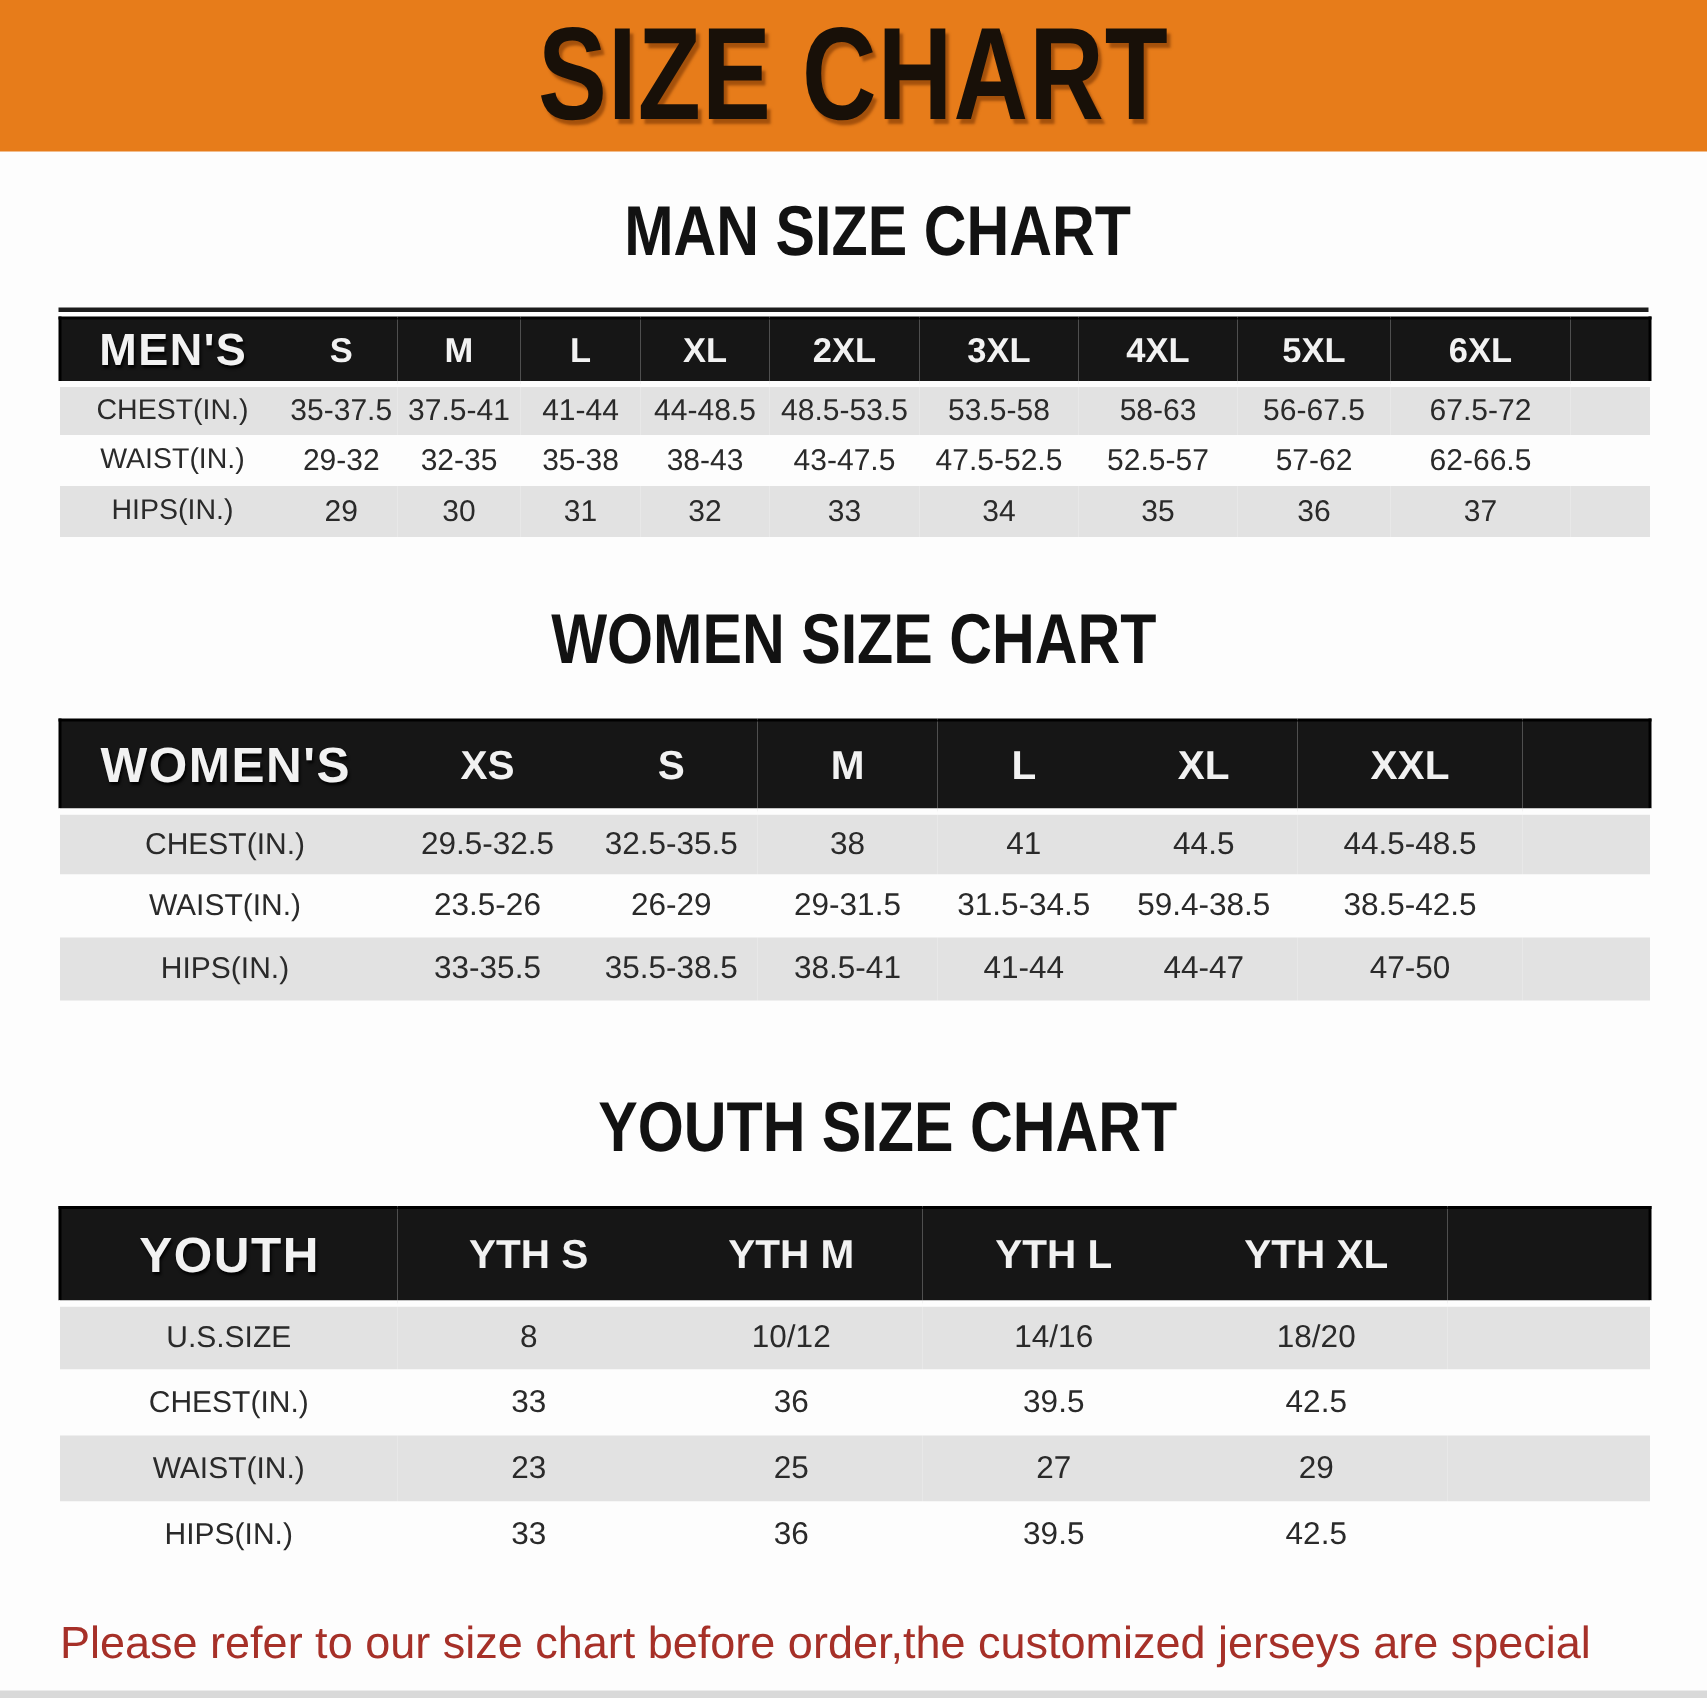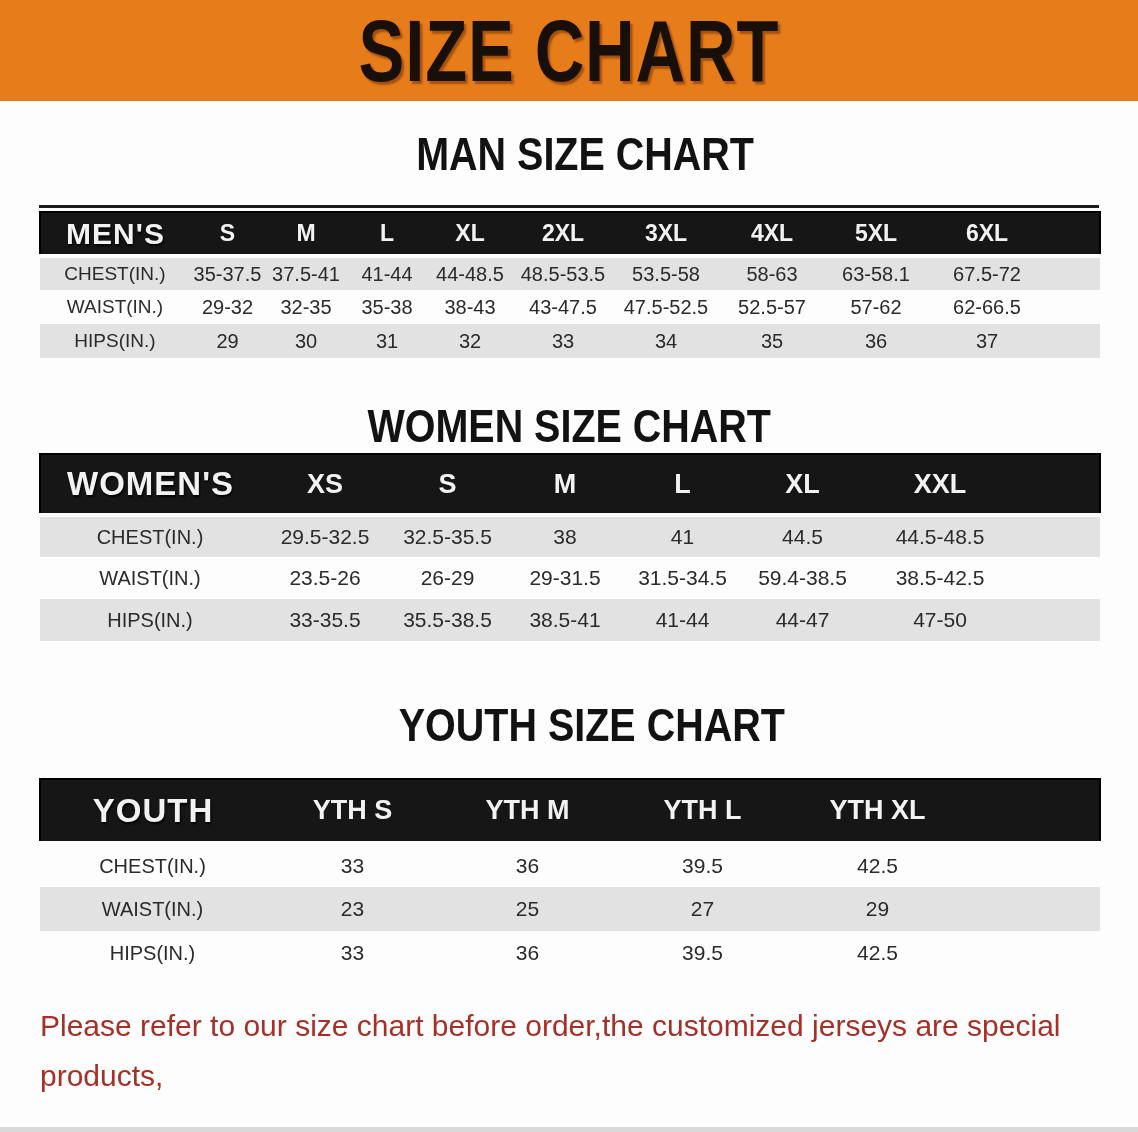--- a/index.html
+++ b/index.html
@@ -32,21 +32,21 @@
   .section-heading{
     display:inline-block;
     font-size:47px;font-weight:bold;color:#121212;
     transform:scaleX(0.84);
     letter-spacing:0;
     white-space:nowrap;
   }
   
   .table-wrap{width:1060px;margin-left:39px;}
   .man-table-wrap{margin-top:24px;}
-  .women-table-wrap{}
+  .women-table-wrap{margin-top:26px;}
   .youth-table-wrap{margin-top:26px;}
   .topline{height:3px;background:#1c1c1c;margin-bottom:3px;}
   table.size-table{
     width:1060px;border-collapse:collapse;table-layout:fixed;
   }
   table.size-table thead tr{
     background:#161616;
     border:2px solid #000;
     border-bottom:4px solid #fdfdfd;
   }
@@ -143,21 +143,21 @@
     <tbody>
       <tr class="row-gray">
         <td class="row-label">CHEST(IN.)</td>
         <td>35-37.5</td>
         <td>37.5-41</td>
         <td>41-44</td>
         <td>44-48.5</td>
         <td>48.5-53.5</td>
         <td>53.5-58</td>
         <td>58-63</td>
-        <td>63-58.1</td>
+        <td>56-67.5</td>
         <td>67.5-72</td>
         <td></td>
       </tr>
       <tr class="row-white">
         <td class="row-label">WAIST(IN.)</td>
         <td>29-32</td>
         <td>32-35</td>
         <td>35-38</td>
         <td>38-43</td>
         <td>43-47.5</td>
@@ -265,20 +265,28 @@
       <tr>
         <th class="group-label">YOUTH</th>
         <th>YTH S</th>
         <th>YTH M</th>
         <th>YTH L</th>
         <th>YTH XL</th>
         <th class="filler"></th>
       </tr>
     </thead>
     <tbody>
+      <tr class="row-gray">
+        <td class="row-label">U.S.SIZE</td>
+        <td>8</td>
+        <td>10/12</td>
+        <td>14/16</td>
+        <td>18/20</td>
+        <td></td>
+      </tr>
       <tr class="row-white">
         <td class="row-label">CHEST(IN.)</td>
         <td>33</td>
         <td>36</td>
         <td>39.5</td>
         <td>42.5</td>
         <td></td>
       </tr>
       <tr class="row-gray">
         <td class="row-label">WAIST(IN.)</td>

